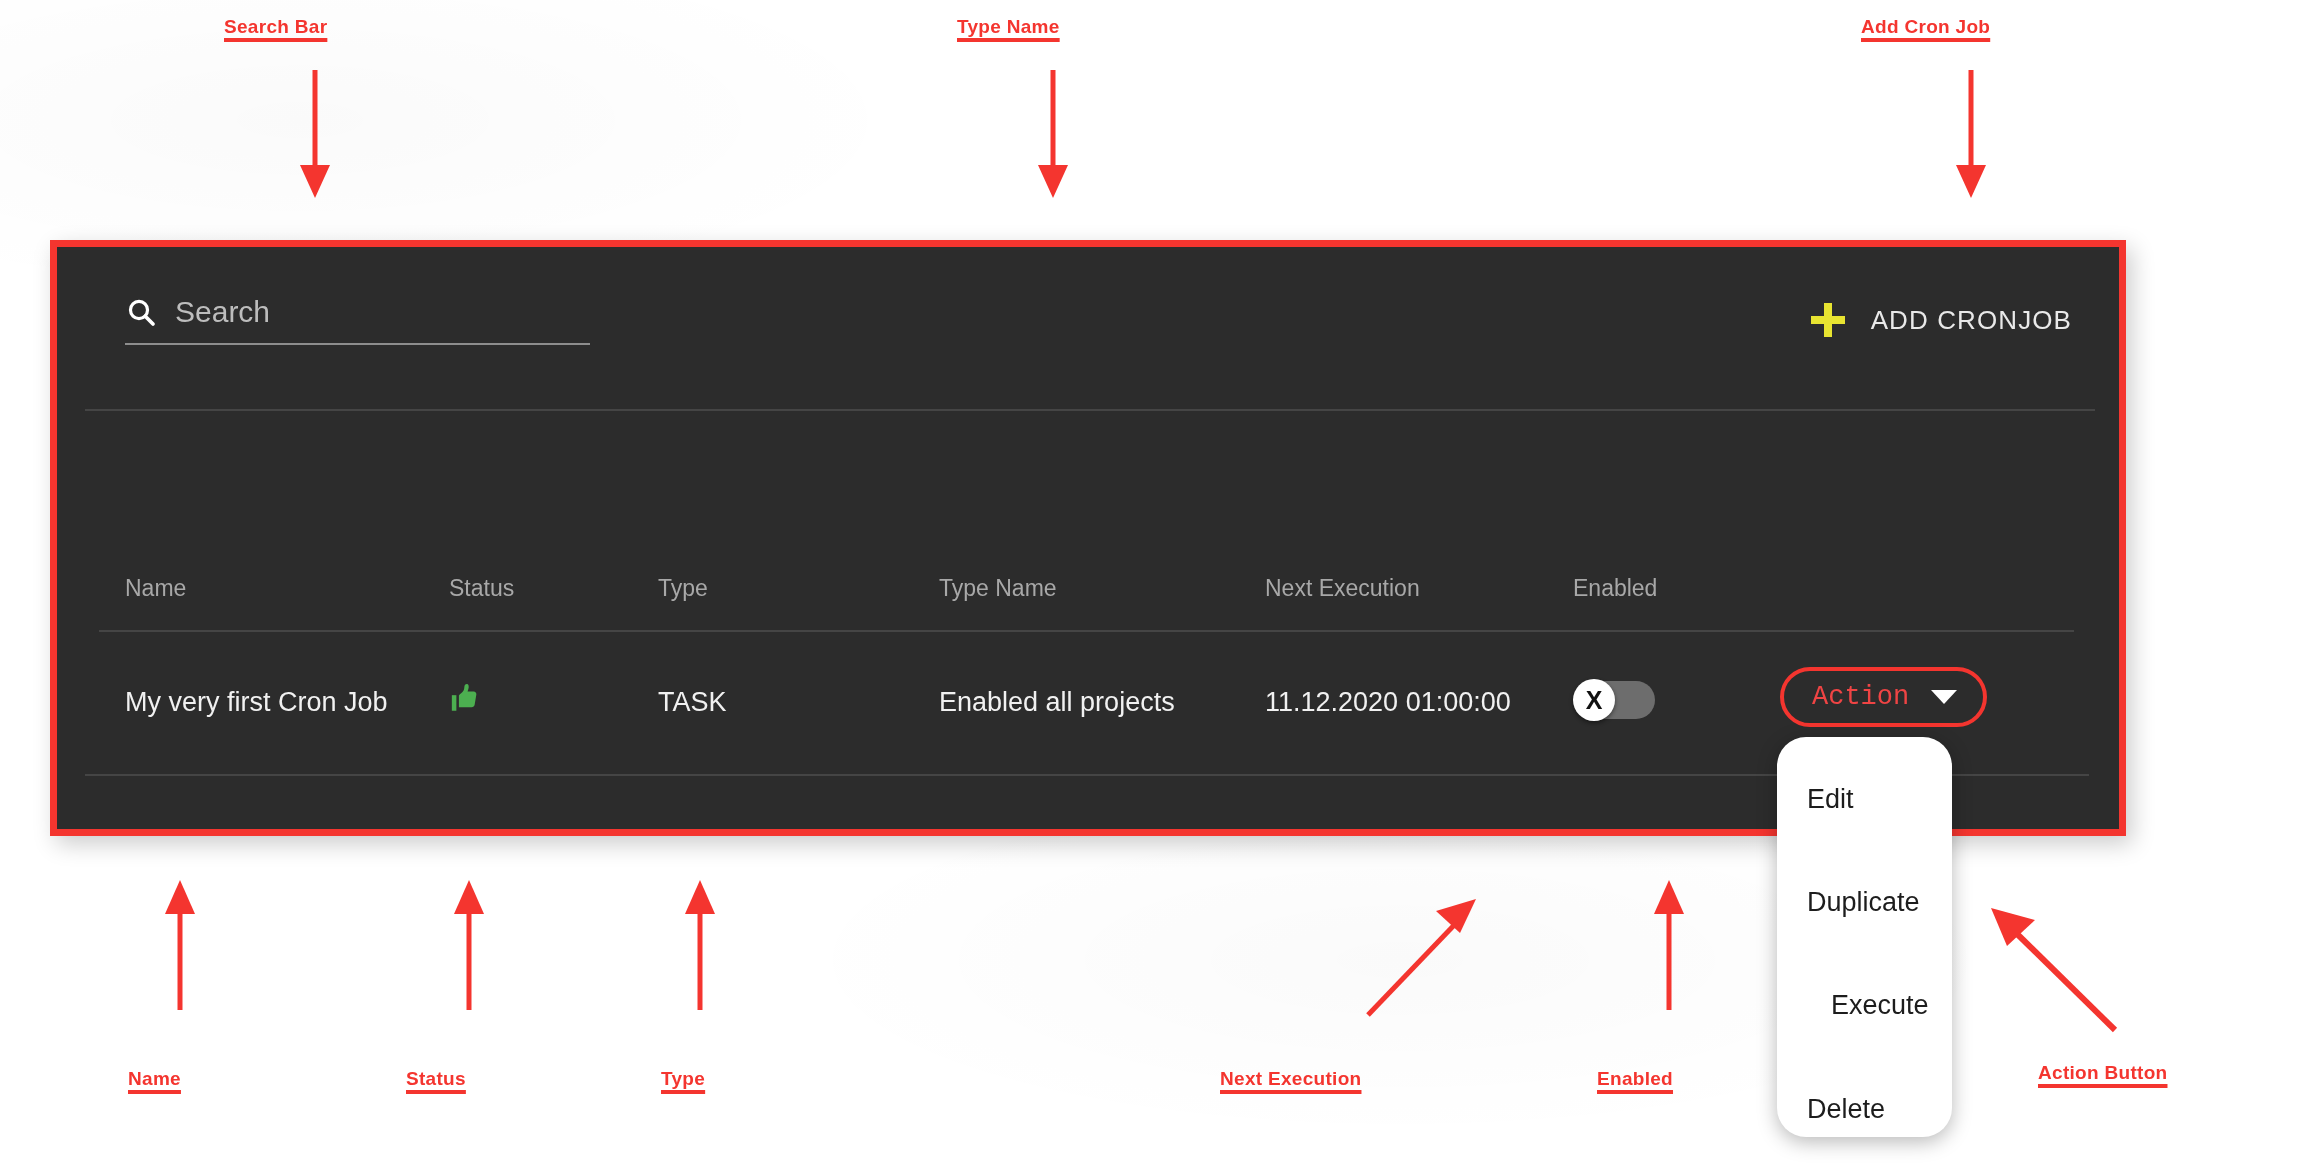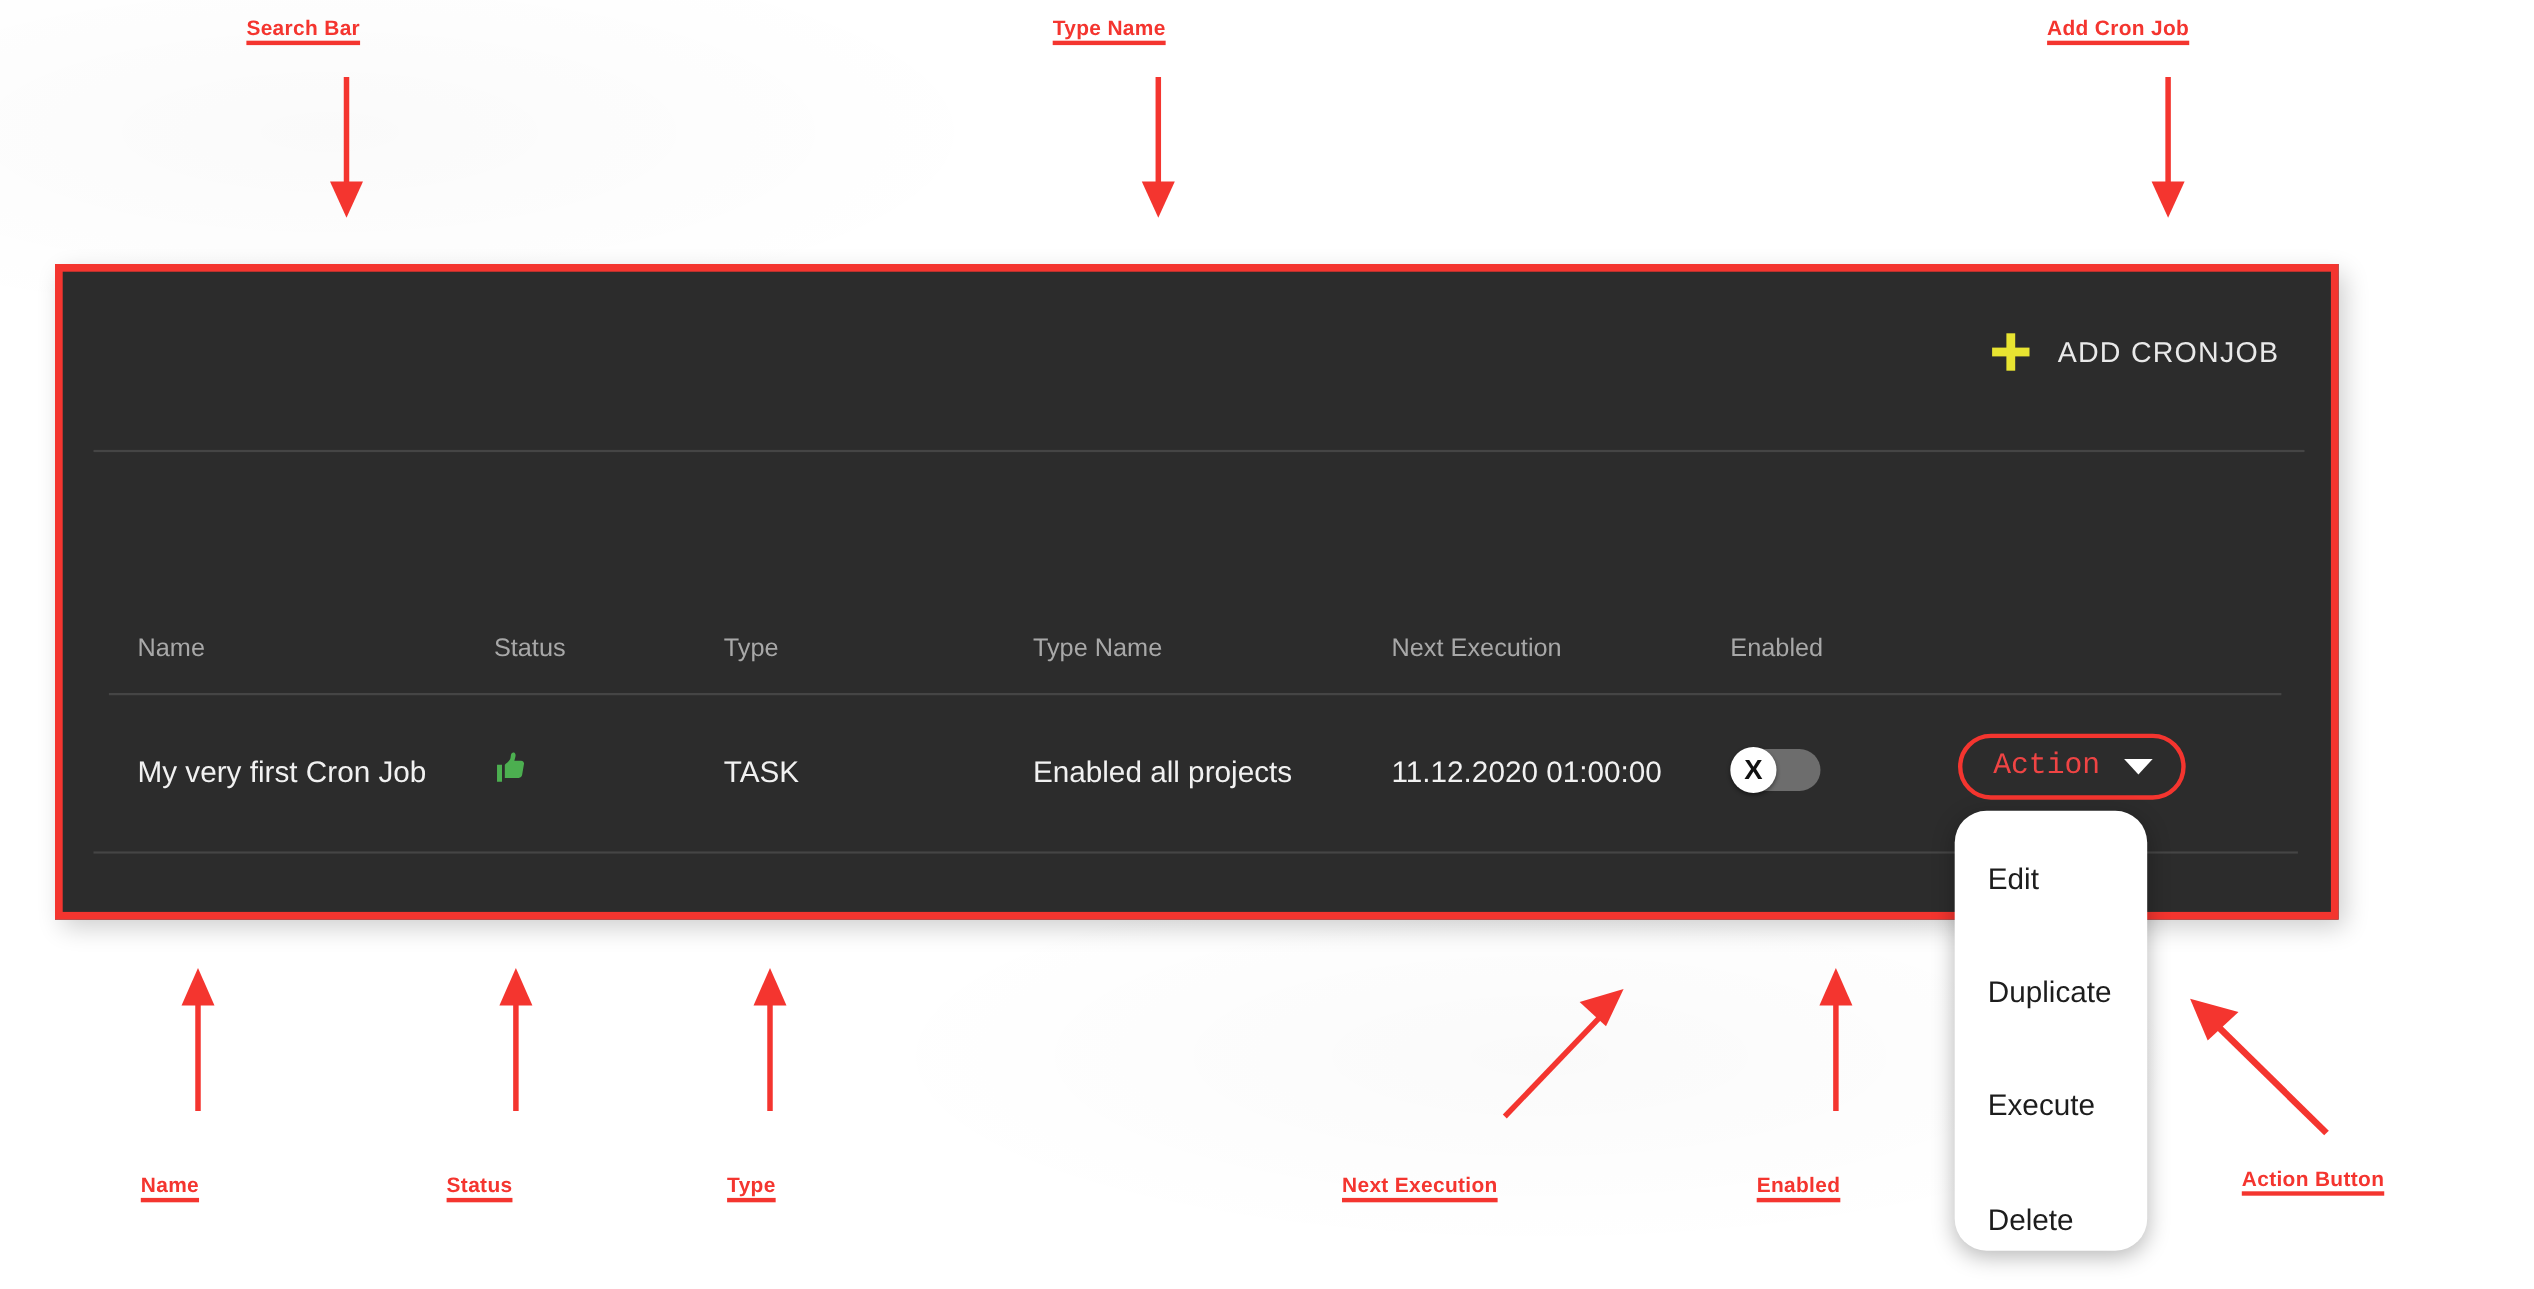--- a/index.html
+++ b/index.html
@@ -247,20 +247,29 @@
 <div class="annot-label" style="left:1861px; top:16px;">Add Cron Job</div>
 <svg class="annot-arrow" style="left:1946px; top:70px;" width="50" height="130">
   <line x1="25" y1="0" x2="25" y2="108" stroke="#f4352f" stroke-width="5"></line>
   <polygon points="25,128 10,95 40,95" fill="#f4352f"></polygon>
 </svg>
 
 <div id="cronjob-panel">
 
   <div class="search-row">
 
+    <div class="search-box">
+      <span class="search-icon">
+        <svg width="32" height="32" viewBox="0 0 24 24">
+          <circle cx="10.5" cy="10.5" r="6.4" fill="none" stroke="#ffffff" stroke-width="2.4"></circle>
+          <line x1="15.2" y1="15.2" x2="21" y2="21" stroke="#ffffff" stroke-width="2.8" stroke-linecap="round"></line>
+        </svg>
+      </span>
+      <span class="search-placeholder">Search</span>
+    </div>
 
     <div class="add-cronjob-btn">
       <span class="plus-icon"></span>
       <span class="add-cronjob-label">ADD CRONJOB</span>
     </div>
   </div>
 
   <div class="divider" id="divider-top"></div>
 
   <div class="table-header">
@@ -304,21 +313,21 @@
       </span>
     </span>
   </div>
 
   <div class="divider" id="divider-row"></div>
 </div>
 
 <div id="action-dropdown">
   <div class="menu-item" style="top:47px;">Edit</div>
   <div class="menu-item" style="top:150px;text-align:center;">Duplicate</div>
-  <div class="menu-item" style="top:253px;">Execute</div>
+  <div class="menu-item" style="top:253px;margin-left:24px;">Execute</div>
   <div class="menu-item" style="top:357px;">Delete</div>
 </div>
 
 <svg class="annot-arrow" style="left:155px; top:880px;" width="50" height="130">
   <line x1="25" y1="130" x2="25" y2="24" stroke="#f4352f" stroke-width="5"></line>
   <polygon points="25,0 10,34 40,34" fill="#f4352f"></polygon>
 </svg>
 <div class="annot-label" style="left:128px; top:1068px;">Name</div>
 
 <svg class="annot-arrow" style="left:444px; top:880px;" width="50" height="130">

